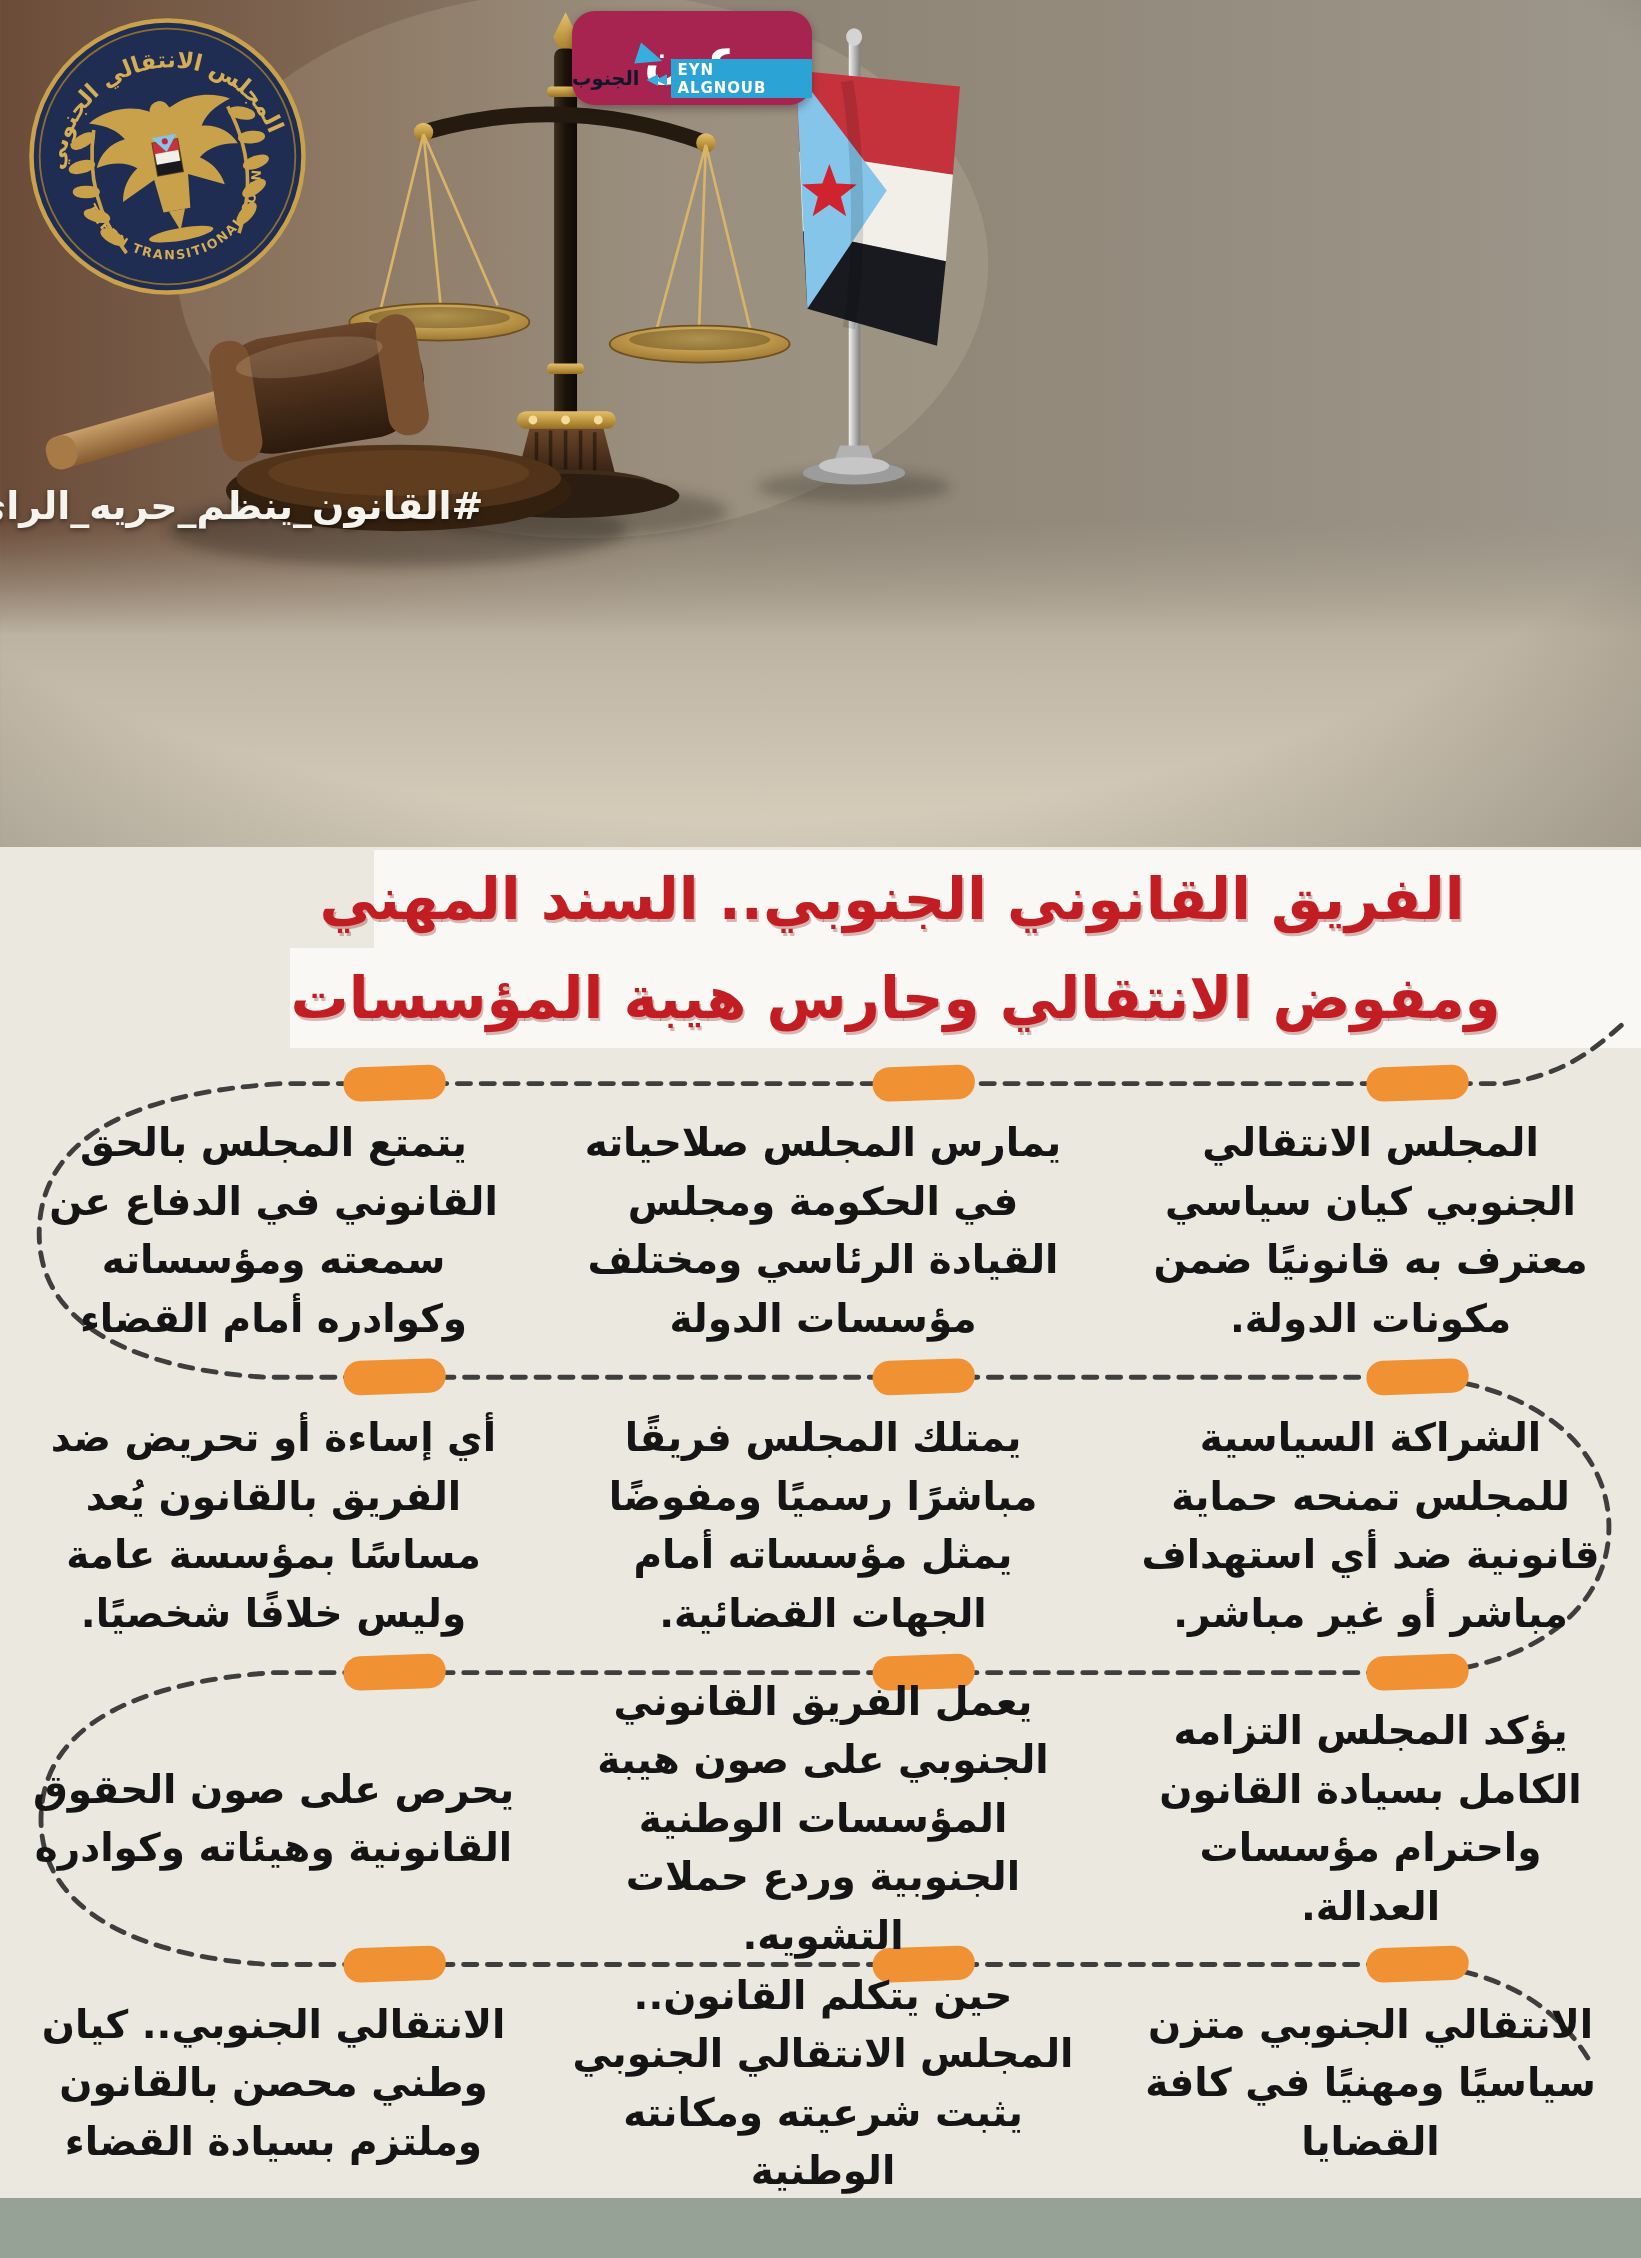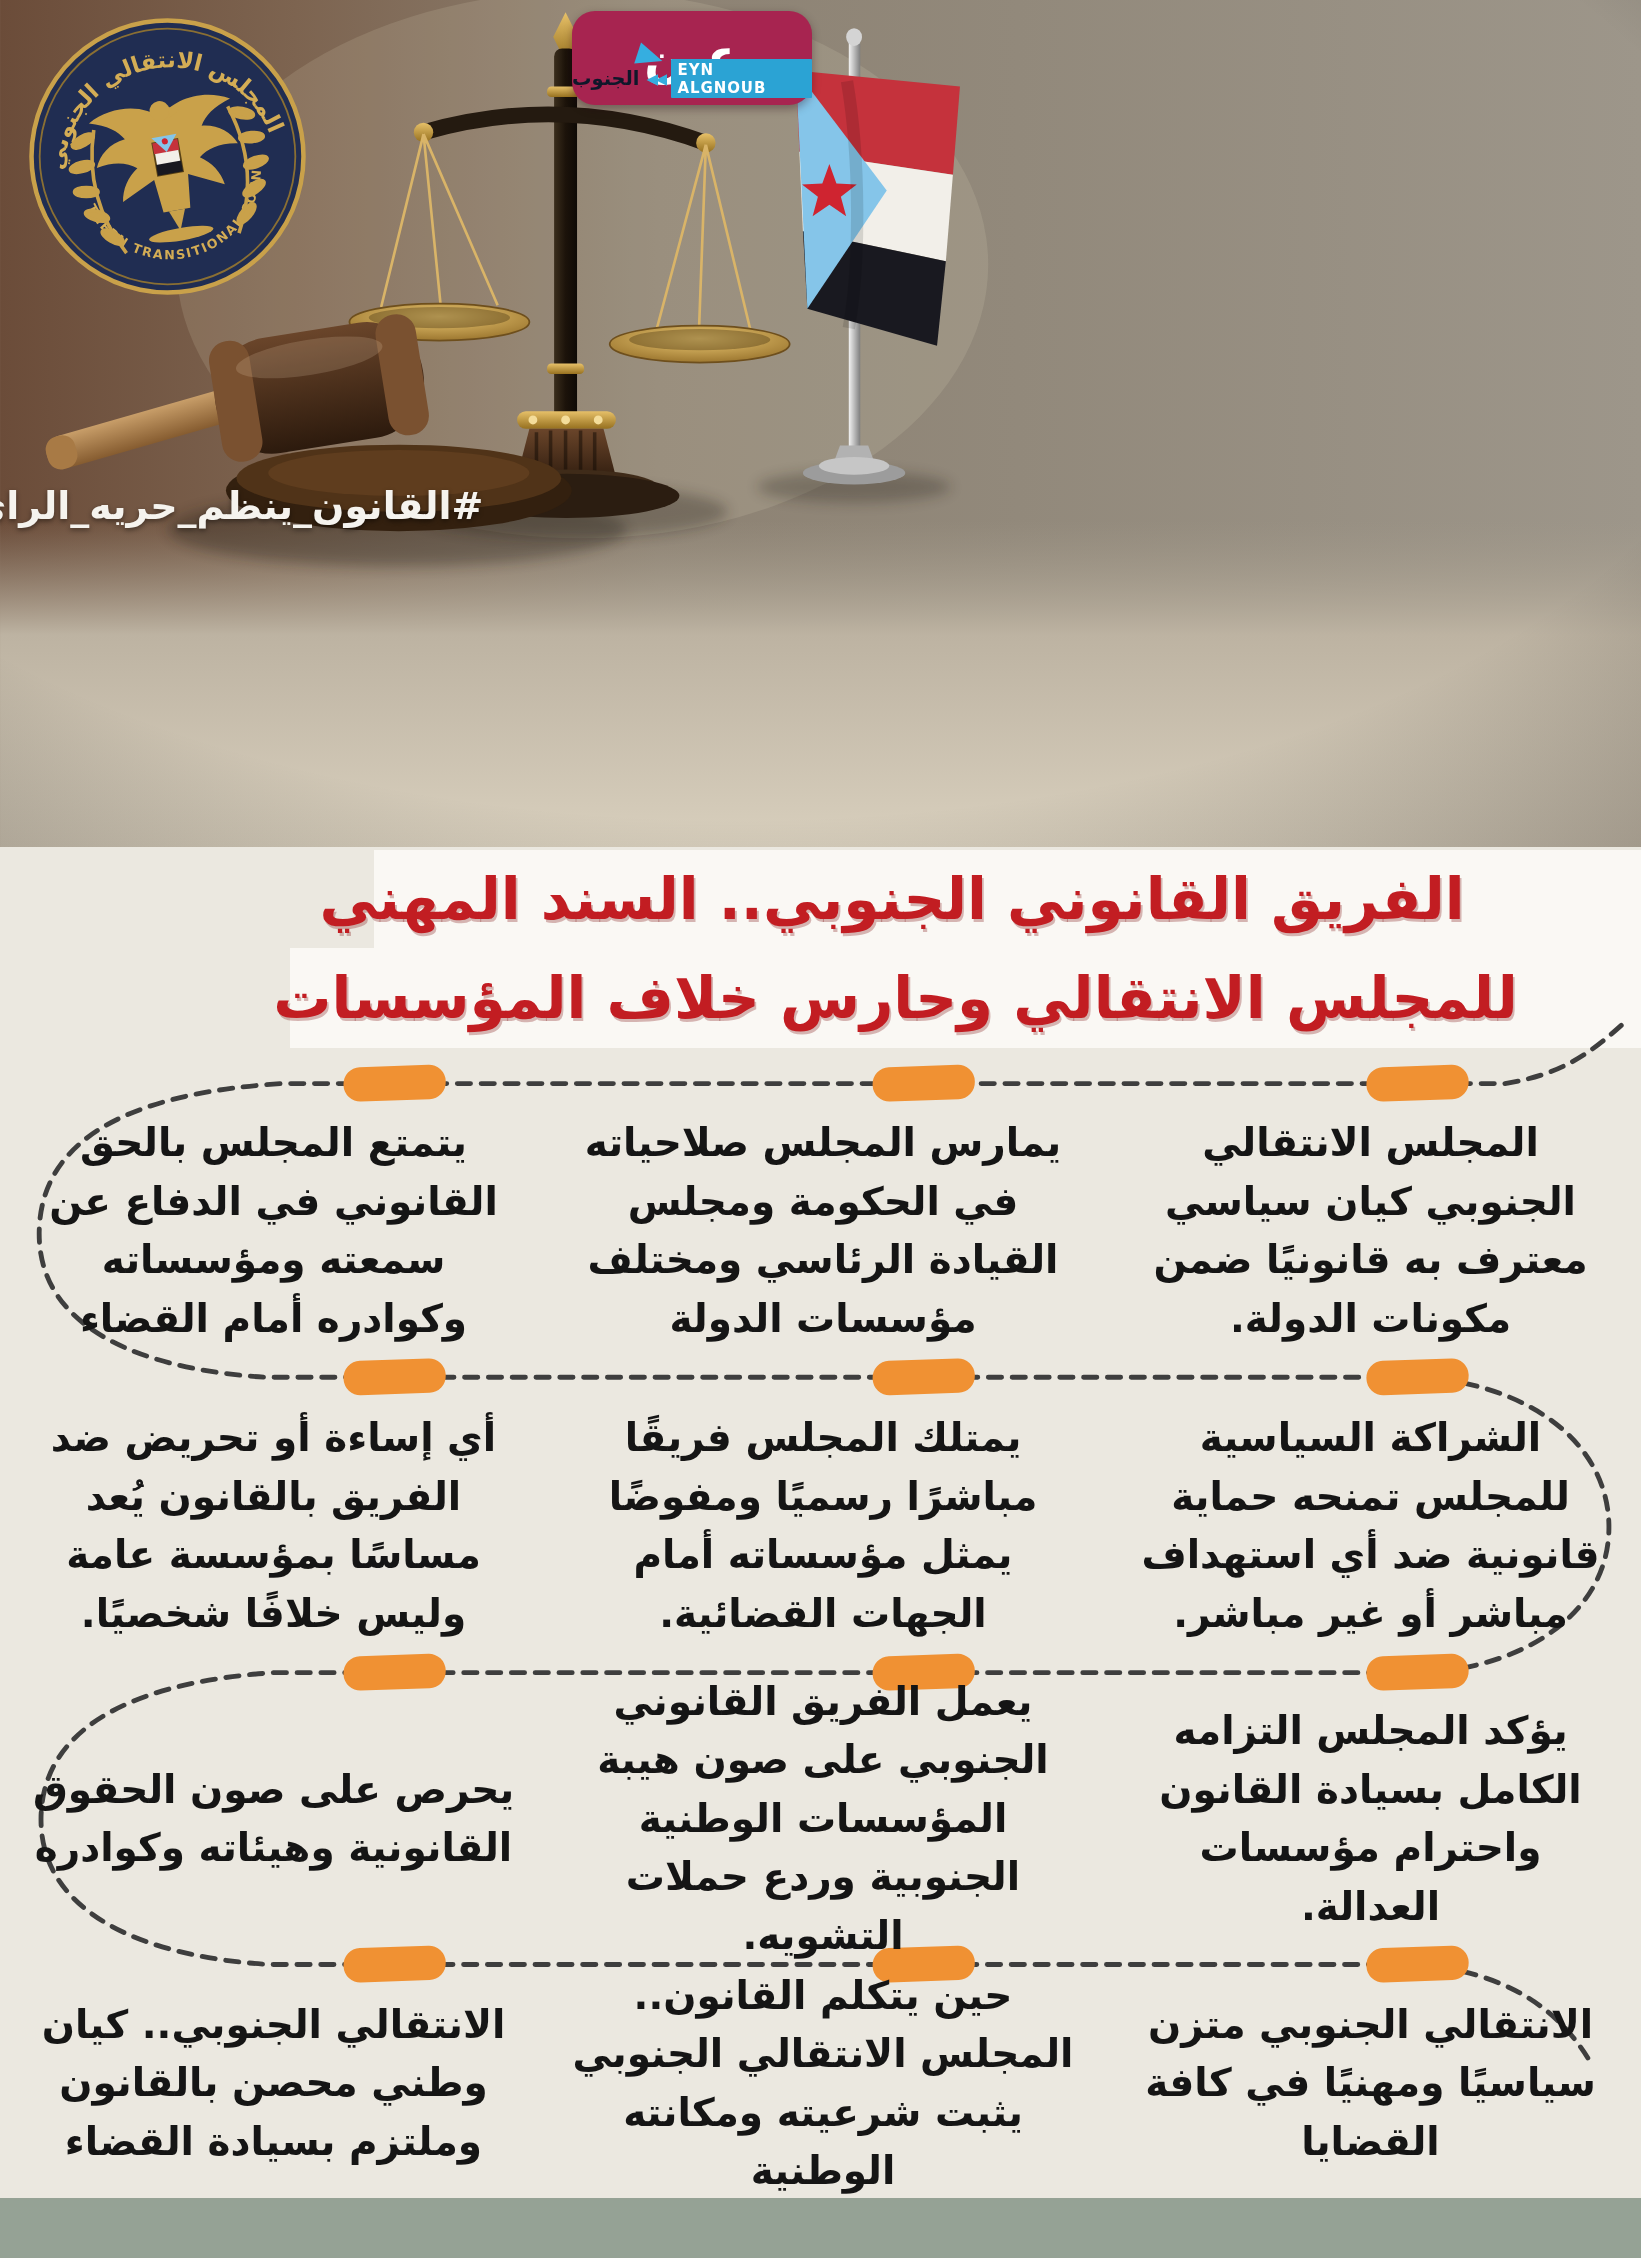--- a/index.html
+++ b/index.html
@@ -230,21 +230,21 @@
       </div>
     </div>
 
     <div class="hashtag">#القانون_ينظم_حريه_الراي</div>
   </div>
 
   <div class="title-strip s1">
     <div class="title-text">الفريق القانوني الجنوبي.. السند المهني</div>
   </div>
   <div class="title-strip s2">
-    <div class="title-text">للمجلس الانتقالي وحارس خلاف المؤسسات</div>
+    <div class="title-text">ومفوض الانتقالي وحارس هيبة المؤسسات</div>
   </div>
 
   <svg class="deco" viewBox="0 1140 1861 1210">
     <path d="M 1838 1162
              C 1800 1196 1768 1218 1706 1228
              L 318 1228
              C 175 1237 48 1277 44 1393
              C 40 1510 170 1553 300 1561
              L 1612 1561
              C 1735 1570 1822 1636 1824 1728

